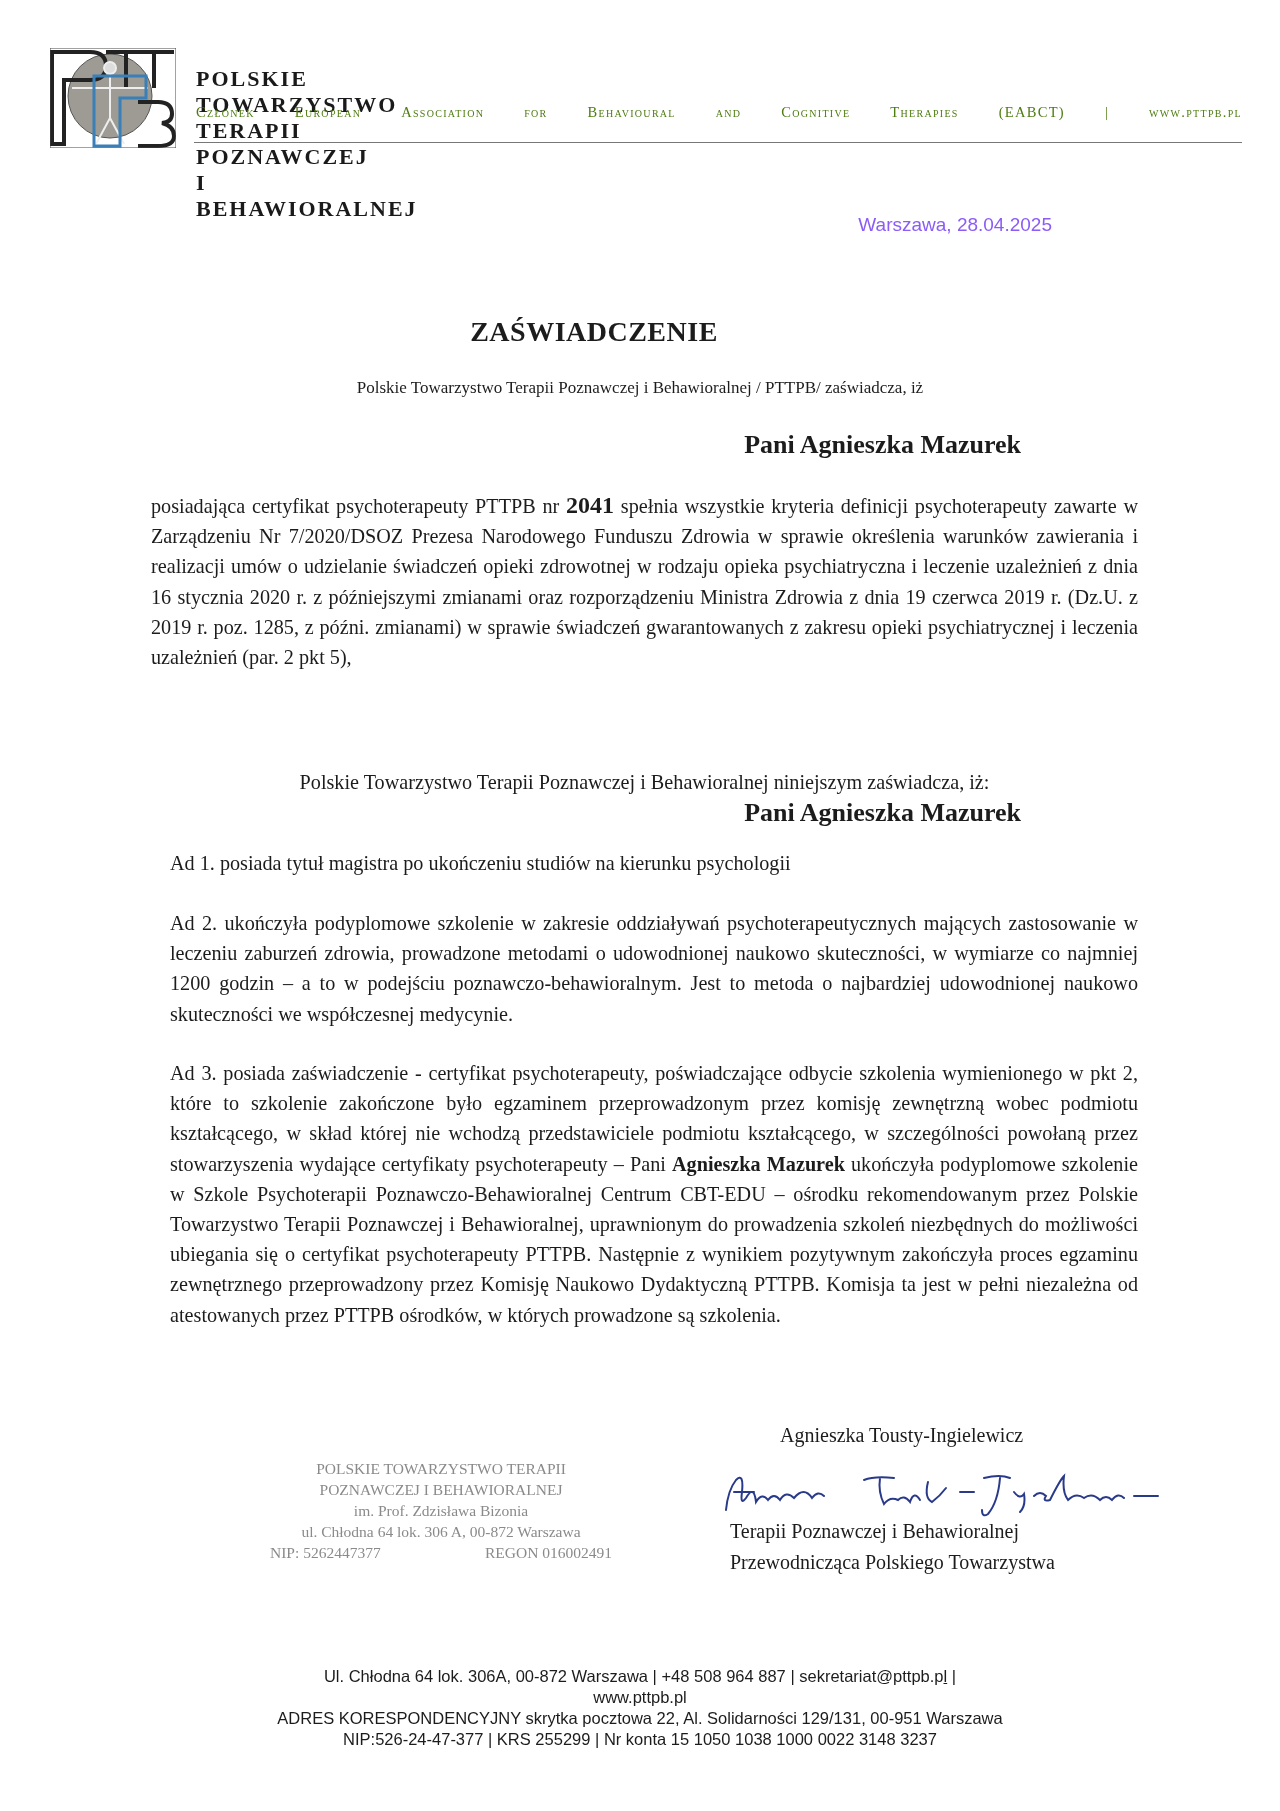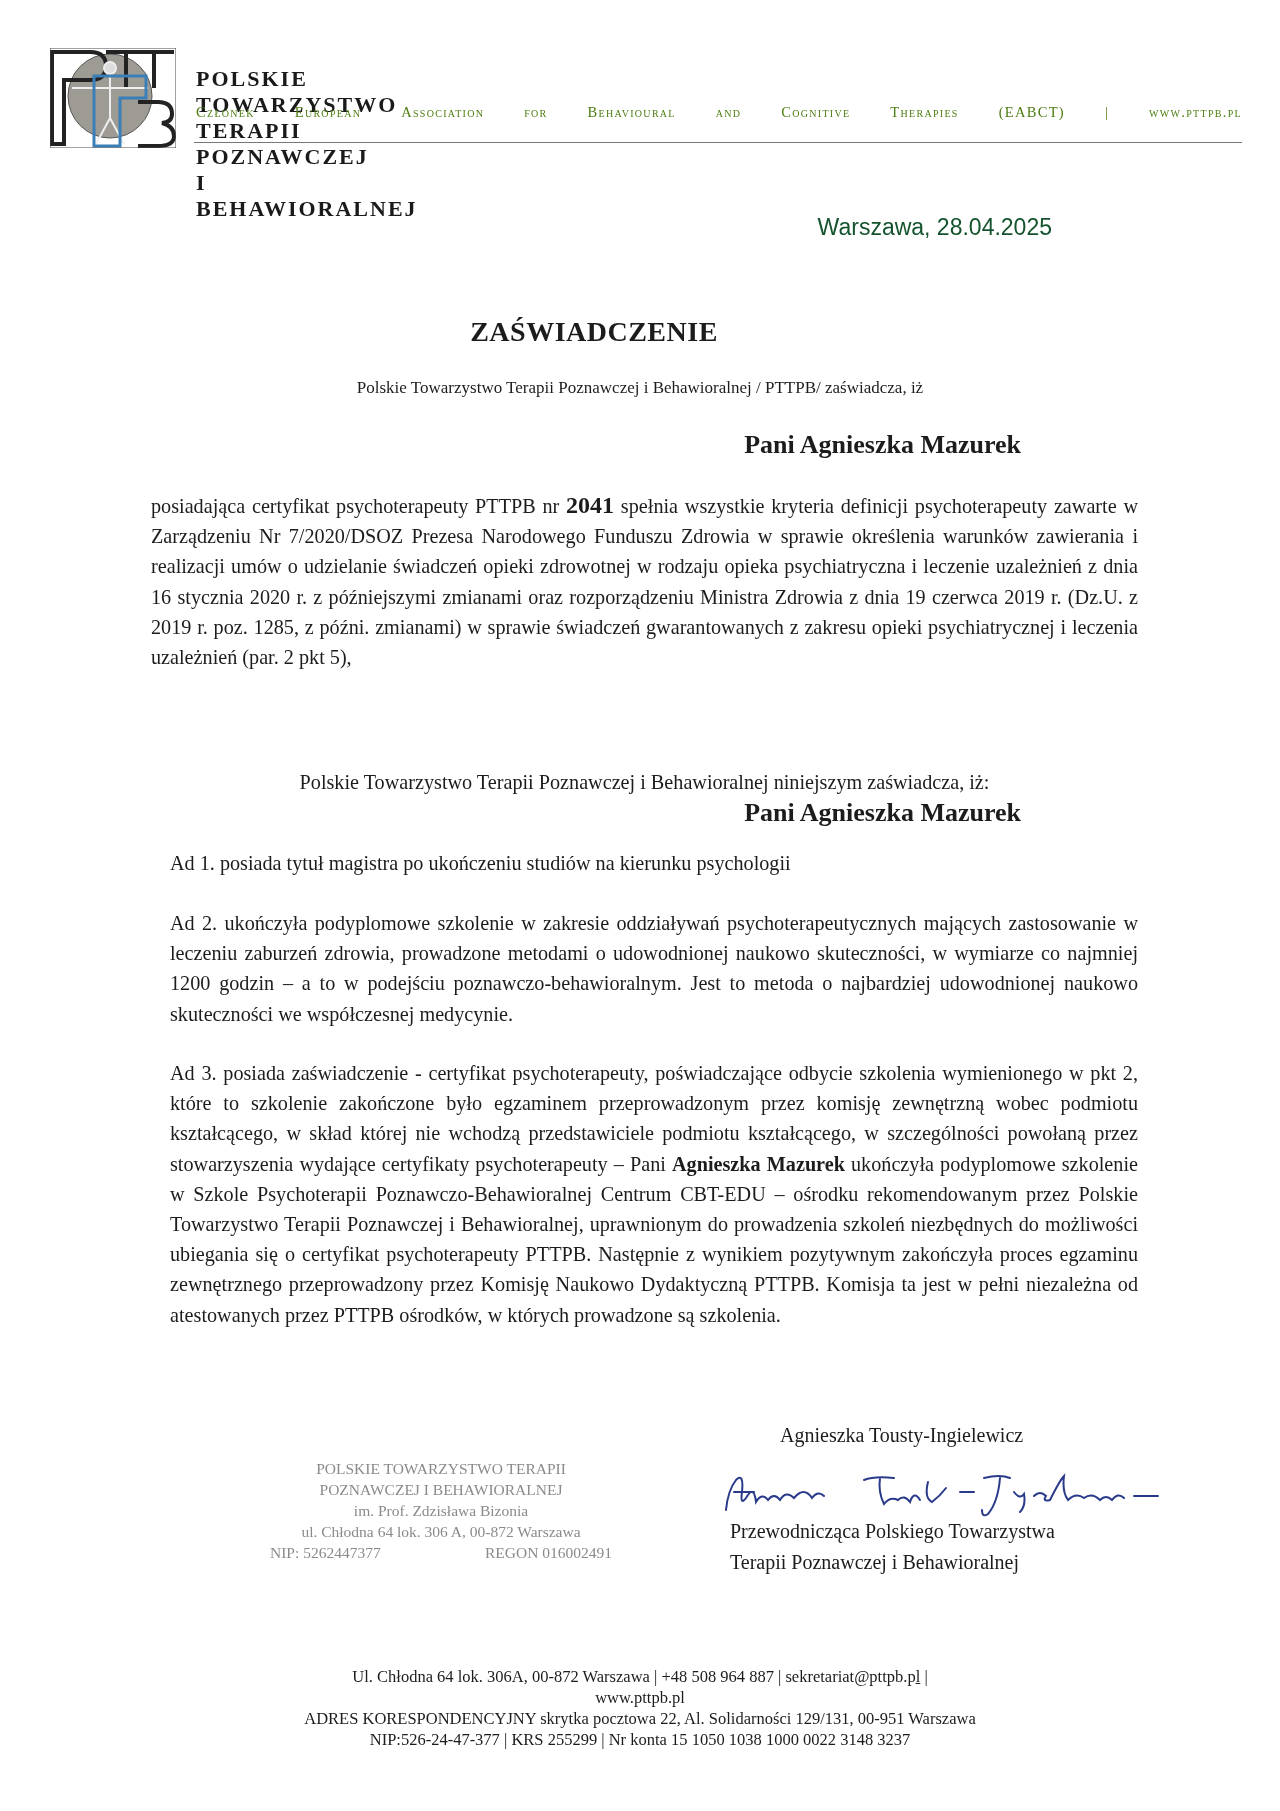--- a/index.html
+++ b/index.html
@@ -13,21 +13,21 @@
     font-family: "Liberation Serif", serif; font-weight: bold; font-size: 22px;
     letter-spacing: 2px; color: #1a1a1a; display: flex; justify-content: space-between; flex-direction: column;
   }
   .hdr-sub {
     position: absolute; left: 196px; top: 104px; width: 1046px;
     font-family: "Liberation Serif", serif; font-size: 14.5px; letter-spacing: 1.3px;
     color: #4d7c0f; display: flex; justify-content: space-between; font-variant: small-caps;
   }
   .hdr-rule { position: absolute; left: 194px; top: 142px; width: 1048px; height: 0; border-top: 1.5px solid #777; }
 
-  .date { position: absolute; right: 228px; top: 214px; font-family: "Liberation Sans", sans-serif; font-size: 23px; color: #14532d; }
+  .date { position: absolute; right: 228px; top: 214px; font-family: "Liberation Sans", sans-serif; font-size: 19px; color: #8b5cf6; }
 
   .doc-title { position: absolute; left: 0; width: 1188px; top: 316px; text-align: center; font-size: 28px; font-weight: bold; letter-spacing: 0.5px; }
   .intro { position: absolute; left: 0; width: 1280px; top: 378px; text-align: center; font-size: 17px; }
   .name { position: absolute; left: 0; width: 1021px; text-align: right; font-size: 26px; font-weight: bold; }
   .name1 { top: 430px; }
   .name2 { top: 798px; }
 
   .para { position: absolute; left: 151px; width: 987px; font-size: 20.2px; line-height: 30.2px; text-align: justify; }
   .p1 { top: 490px; }
   .p-bold-num { font-weight: bold; font-size: 24px; }
@@ -43,21 +43,21 @@
 
   .stamp {
     position: absolute; left: 266px; top: 1458px; width: 350px;
     font-family: Liberation Serif, serif; color: #8a8a8a; font-size: 15.5px; line-height: 21px;
     text-align: center;
   }
   .stamp .row-split { display: flex; justify-content: space-between; padding: 0 4px; }
 
   .footer {
     position: absolute; left: 0; width: 1280px; top: 1666px; text-align: center;
-    font-family: Liberation Serif, serif; font-size: 16.5px; line-height: 21px; color: #1c1c1c;
+    font-family: Liberation Sans, sans-serif; font-size: 16.5px; line-height: 21px; color: #1c1c1c;
   }
   .footer .line { display: block; }
   .footer .email-u { text-decoration: underline; }
 </style>
 </head>
 <body>
 
 <div class="logo">
   <svg width="126" height="100" viewBox="0 0 126 100">
     <rect x="0" y="0" width="126" height="100" fill="#fff"></rect>
@@ -144,22 +144,22 @@
       <path d="M12 48 Q14 28 22 18 Q30 10 28 30 Q26 44 32 36 Q40 22 42 40 Q48 30 54 38 Q60 30 66 38 Q72 28 80 36 Q90 24 98 36 Q104 28 110 34"></path>
       <path d="M20 30 L40 30"></path>
       <path d="M150 18 Q160 14 180 16 M166 16 Q164 30 170 42 Q176 34 184 38 Q190 32 196 40 Q200 28 206 38 M214 20 Q210 36 218 40 Q226 34 232 26"></path>
       <path d="M246 30 L260 30"></path>
       <path d="M270 16 Q286 12 296 16 M286 16 Q284 40 274 52 Q268 56 268 48 M300 30 Q306 38 310 32 Q312 44 306 50 M320 34 Q326 28 332 34 Q328 40 336 38 Q346 18 350 14 Q348 30 354 38 Q362 30 370 36 Q378 30 386 38 Q392 32 398 38 Q404 30 410 36"></path>
       <path d="M420 34 L444 34"></path>
     </g>
   </svg>
 </div>
 <div class="signer-role">
+  <div>Terapii Poznawczej i Behawioralnej</div>
   <div>Przewodnicząca Polskiego Towarzystwa</div>
-  <div>Terapii Poznawczej i Behawioralnej</div>
 </div>
 
 <div class="footer">
   <span class="line"><span>Ul. Chłodna 64 lok. 306A, 00-872 Warszawa  | +48 508 964 887 | sekretariat@pttpb.p</span><span class="email-u">l</span><span> |</span></span>
   <span class="line">www.pttpb.pl</span>
   <span class="line">ADRES KORESPONDENCYJNY skrytka pocztowa 22, Al. Solidarności 129/131, 00-951 Warszawa</span>
   <span class="line">NIP:526-24-47-377 | KRS 255299 | Nr konta 15 1050 1038 1000 0022 3148 3237</span>
 </div>
 
 </body></html>

